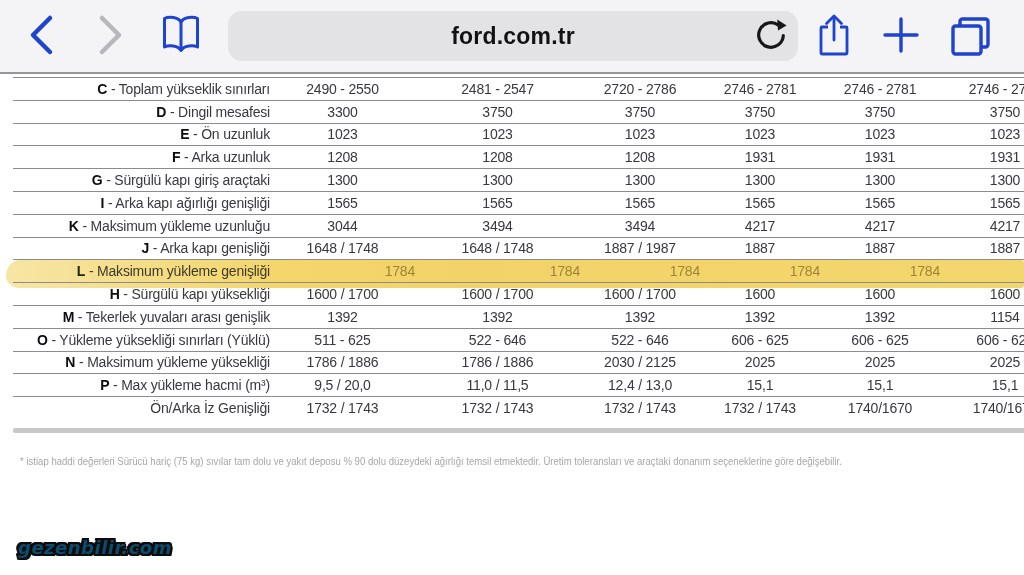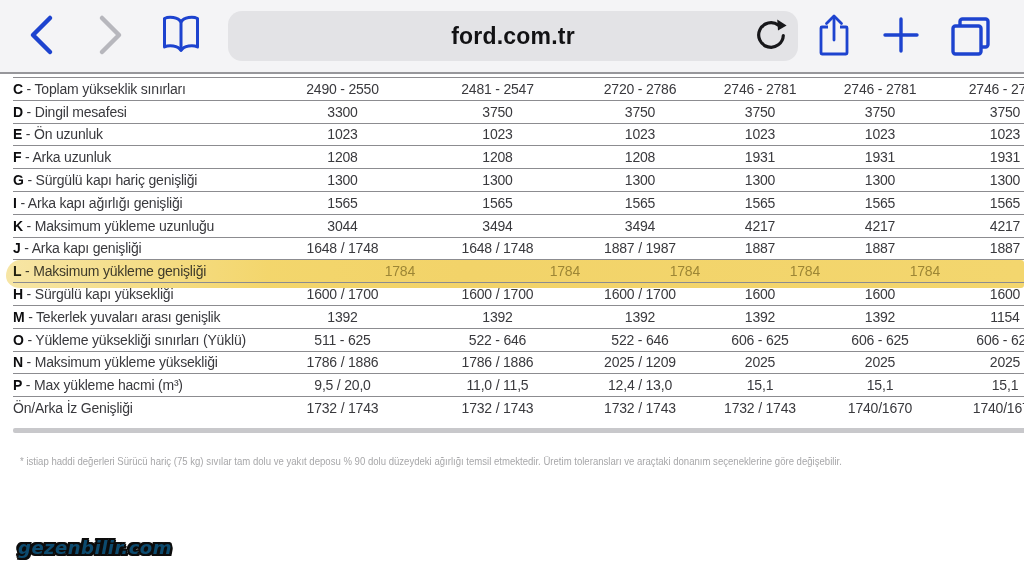--- a/index.html
+++ b/index.html
@@ -39,21 +39,21 @@
   }
   table.spec{
     position:absolute;top:77px;left:13px;width:1057px;z-index:1;
     border-collapse:collapse;table-layout:fixed;background:transparent;
   }
   table.spec tr{border-top:1.5px solid #8c8c90;}
   table.spec td{
     height:21.8px;padding:0;vertical-align:middle;
     font-size:14px;color:#39393d;letter-spacing:-0.2px;white-space:nowrap;overflow:visible;
   }
-  td.lbl{padding-left:7px;text-align:left;color:#333336;letter-spacing:-0.35px;margin-left:23px;}
+  td.lbl{padding-left:7px;text-align:right;color:#333336;letter-spacing:-0.35px;margin-left:23px;}
   td.lbl b{color:#0c0c0e;font-weight:bold;}
   td.val{text-align:center;font-size:14.5px;}
   tr.hl td.lbl{color:#3e3a2a;}
   tr.hl td.lbl b{color:#22200f;}
   tr.hl td.val{color:#9d8635;text-align:right;}
   .thick-bar{
     position:absolute;top:428px;left:13px;width:1011px;height:5px;z-index:1;
     background:#c8c8cb;border-radius:2px 0 0 2px;
   }
   .footnote{
@@ -185,21 +185,21 @@
       <tr>
         <td class="lbl"><b>F</b> - <span>Arka uzunluk</span></td>
         <td class="val">1208</td>
         <td class="val">1208</td>
         <td class="val">1208</td>
         <td class="val">1931</td>
         <td class="val">1931</td>
         <td class="val">1931</td>
       </tr>
       <tr>
-        <td class="lbl"><b>G</b> - <span>Sürgülü kapı hariç genişliği</span></td>
+        <td class="lbl"><b>G</b> - <span>Sürgülü kapı giriş araçtaki</span></td>
         <td class="val">1300</td>
         <td class="val">1300</td>
         <td class="val">1300</td>
         <td class="val">1300</td>
         <td class="val">1300</td>
         <td class="val">1300</td>
       </tr>
       <tr>
         <td class="lbl"><b>I</b> - <span>Arka kapı ağırlığı genişliği</span></td>
         <td class="val">1565</td>
@@ -260,21 +260,21 @@
         <td class="val">522 - 646</td>
         <td class="val">522 - 646</td>
         <td class="val">606 - 625</td>
         <td class="val">606 - 625</td>
         <td class="val">606 - 625</td>
       </tr>
       <tr>
         <td class="lbl"><b>N</b> - <span>Maksimum yükleme yüksekliği</span></td>
         <td class="val">1786 / 1886</td>
         <td class="val">1786 / 1886</td>
-        <td class="val">2025 / 1209</td>
+        <td class="val">2030 / 2125</td>
         <td class="val">2025</td>
         <td class="val">2025</td>
         <td class="val">2025</td>
       </tr>
       <tr>
         <td class="lbl"><b>P</b> - <span>Max yükleme hacmi (m³)</span></td>
         <td class="val">9,5 / 20,0</td>
         <td class="val">11,0 / 11,5</td>
         <td class="val">12,4 / 13,0</td>
         <td class="val">15,1</td>

